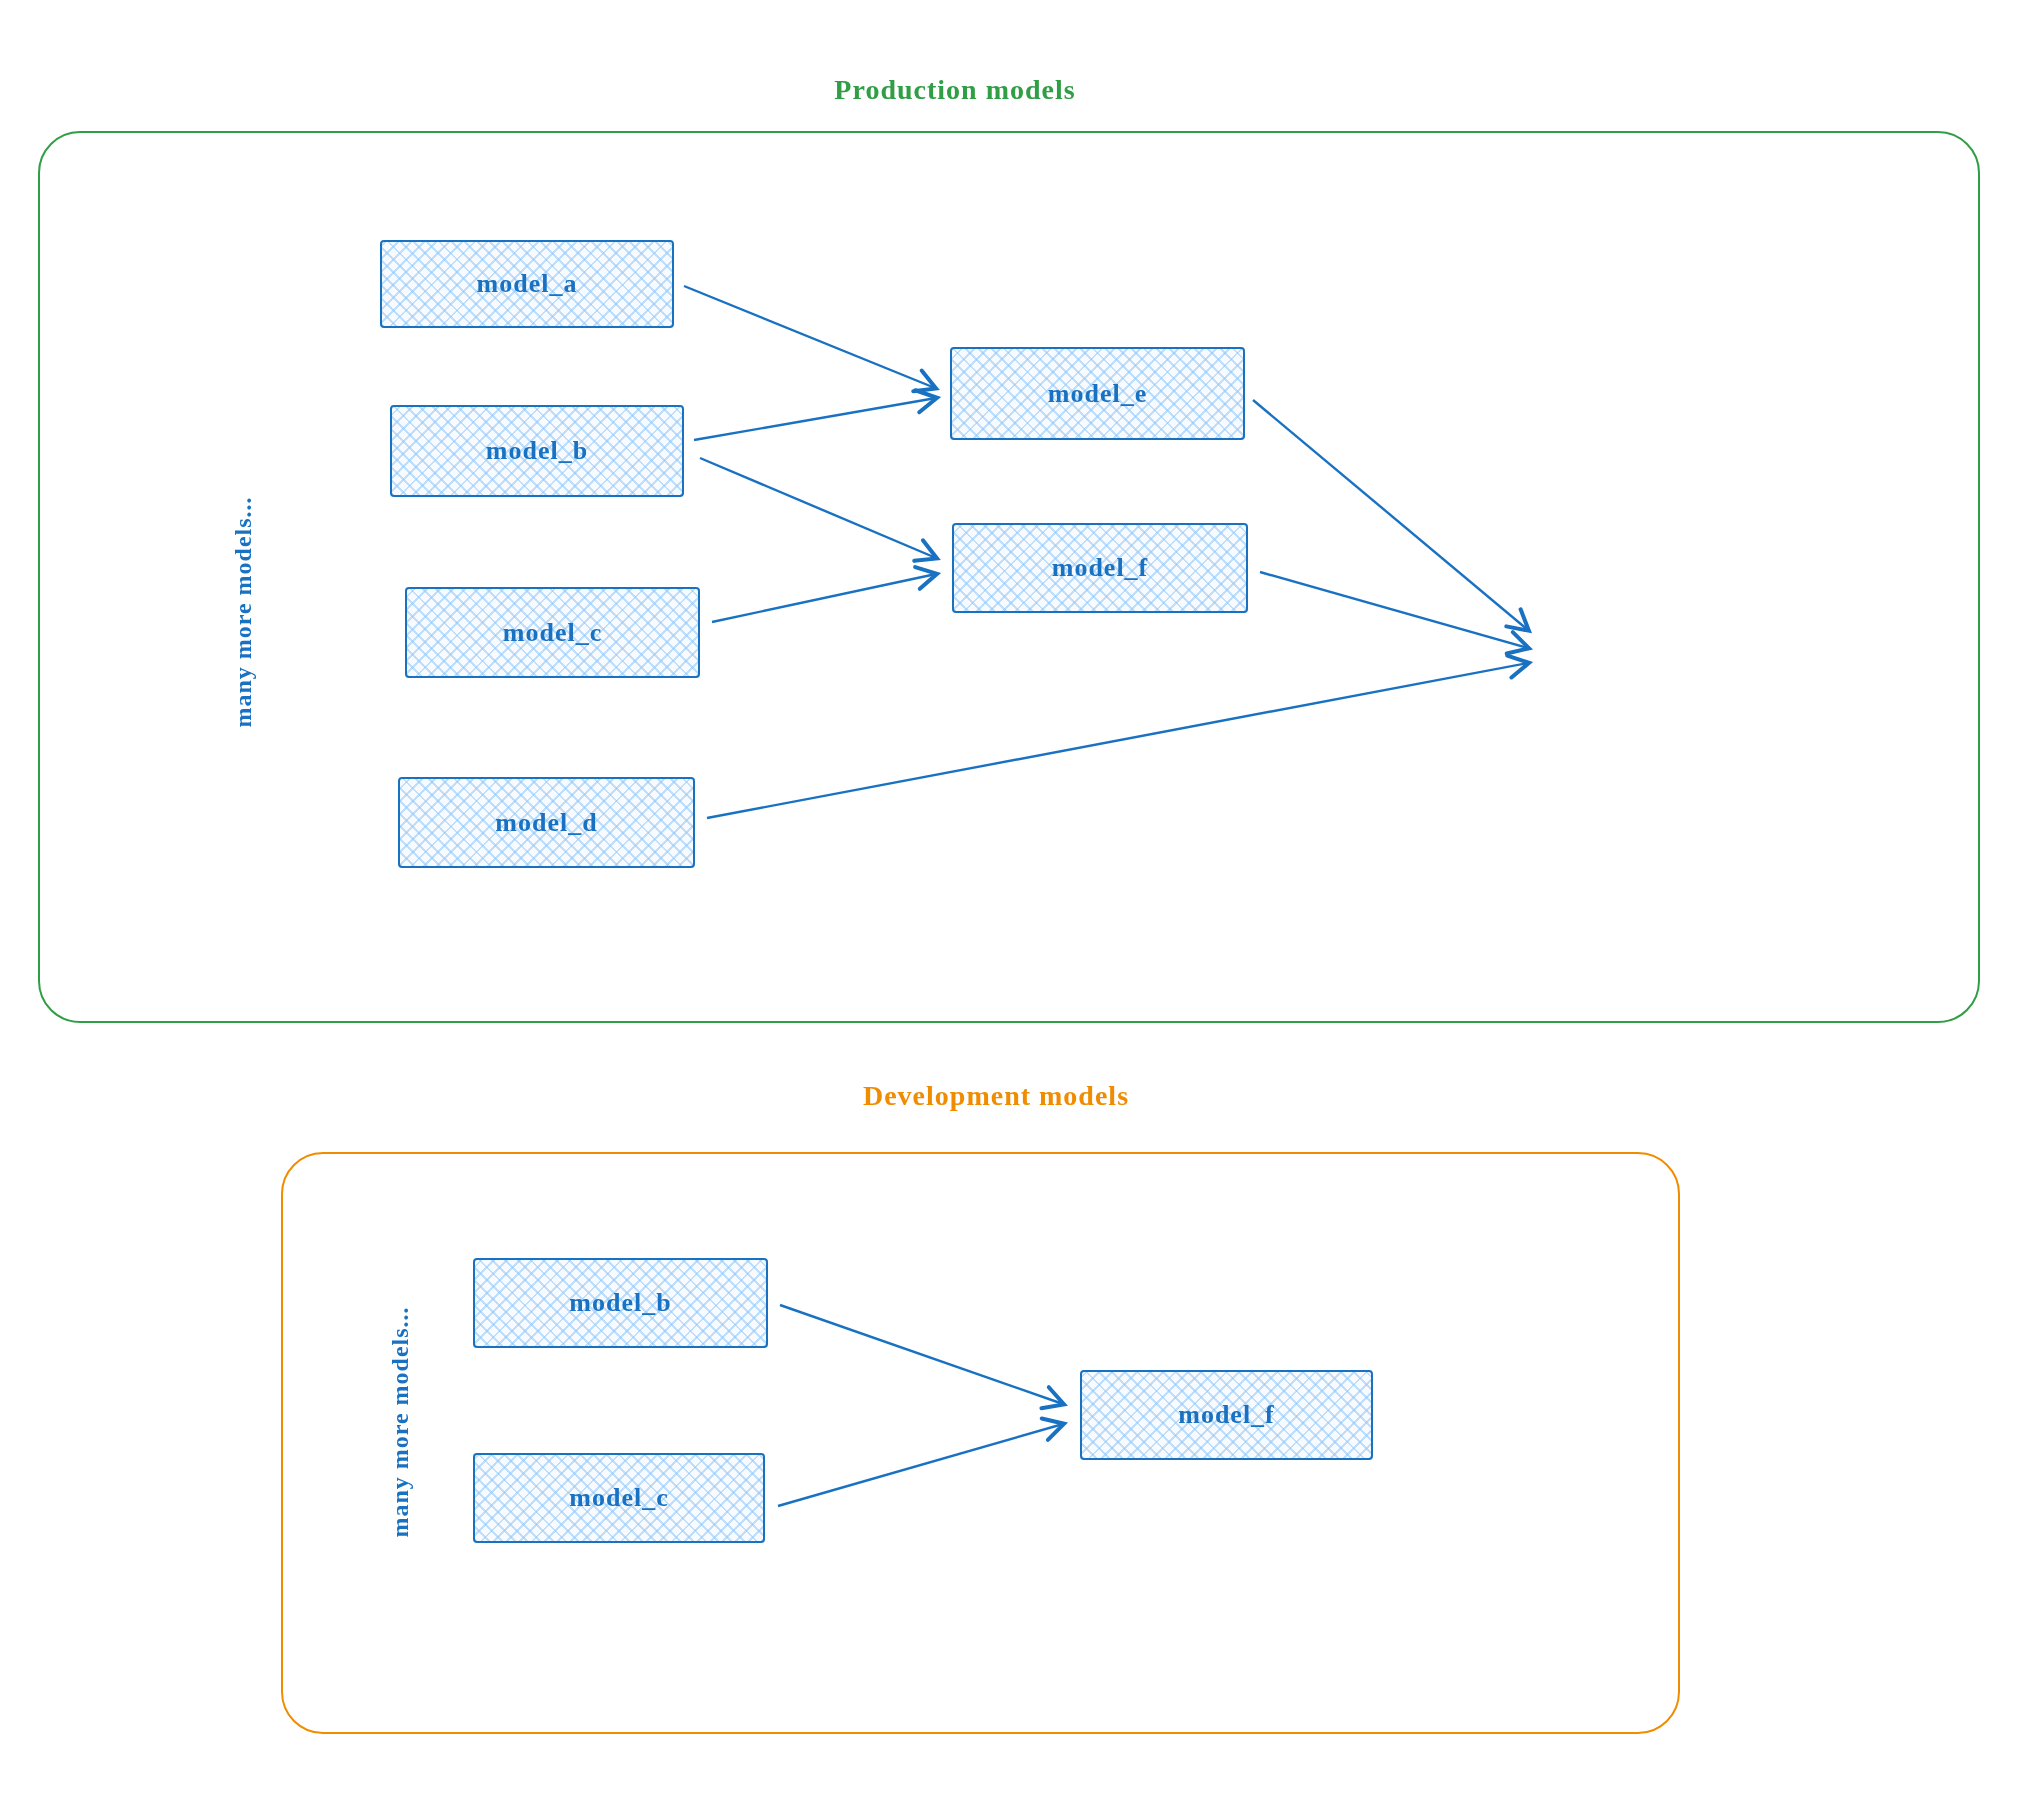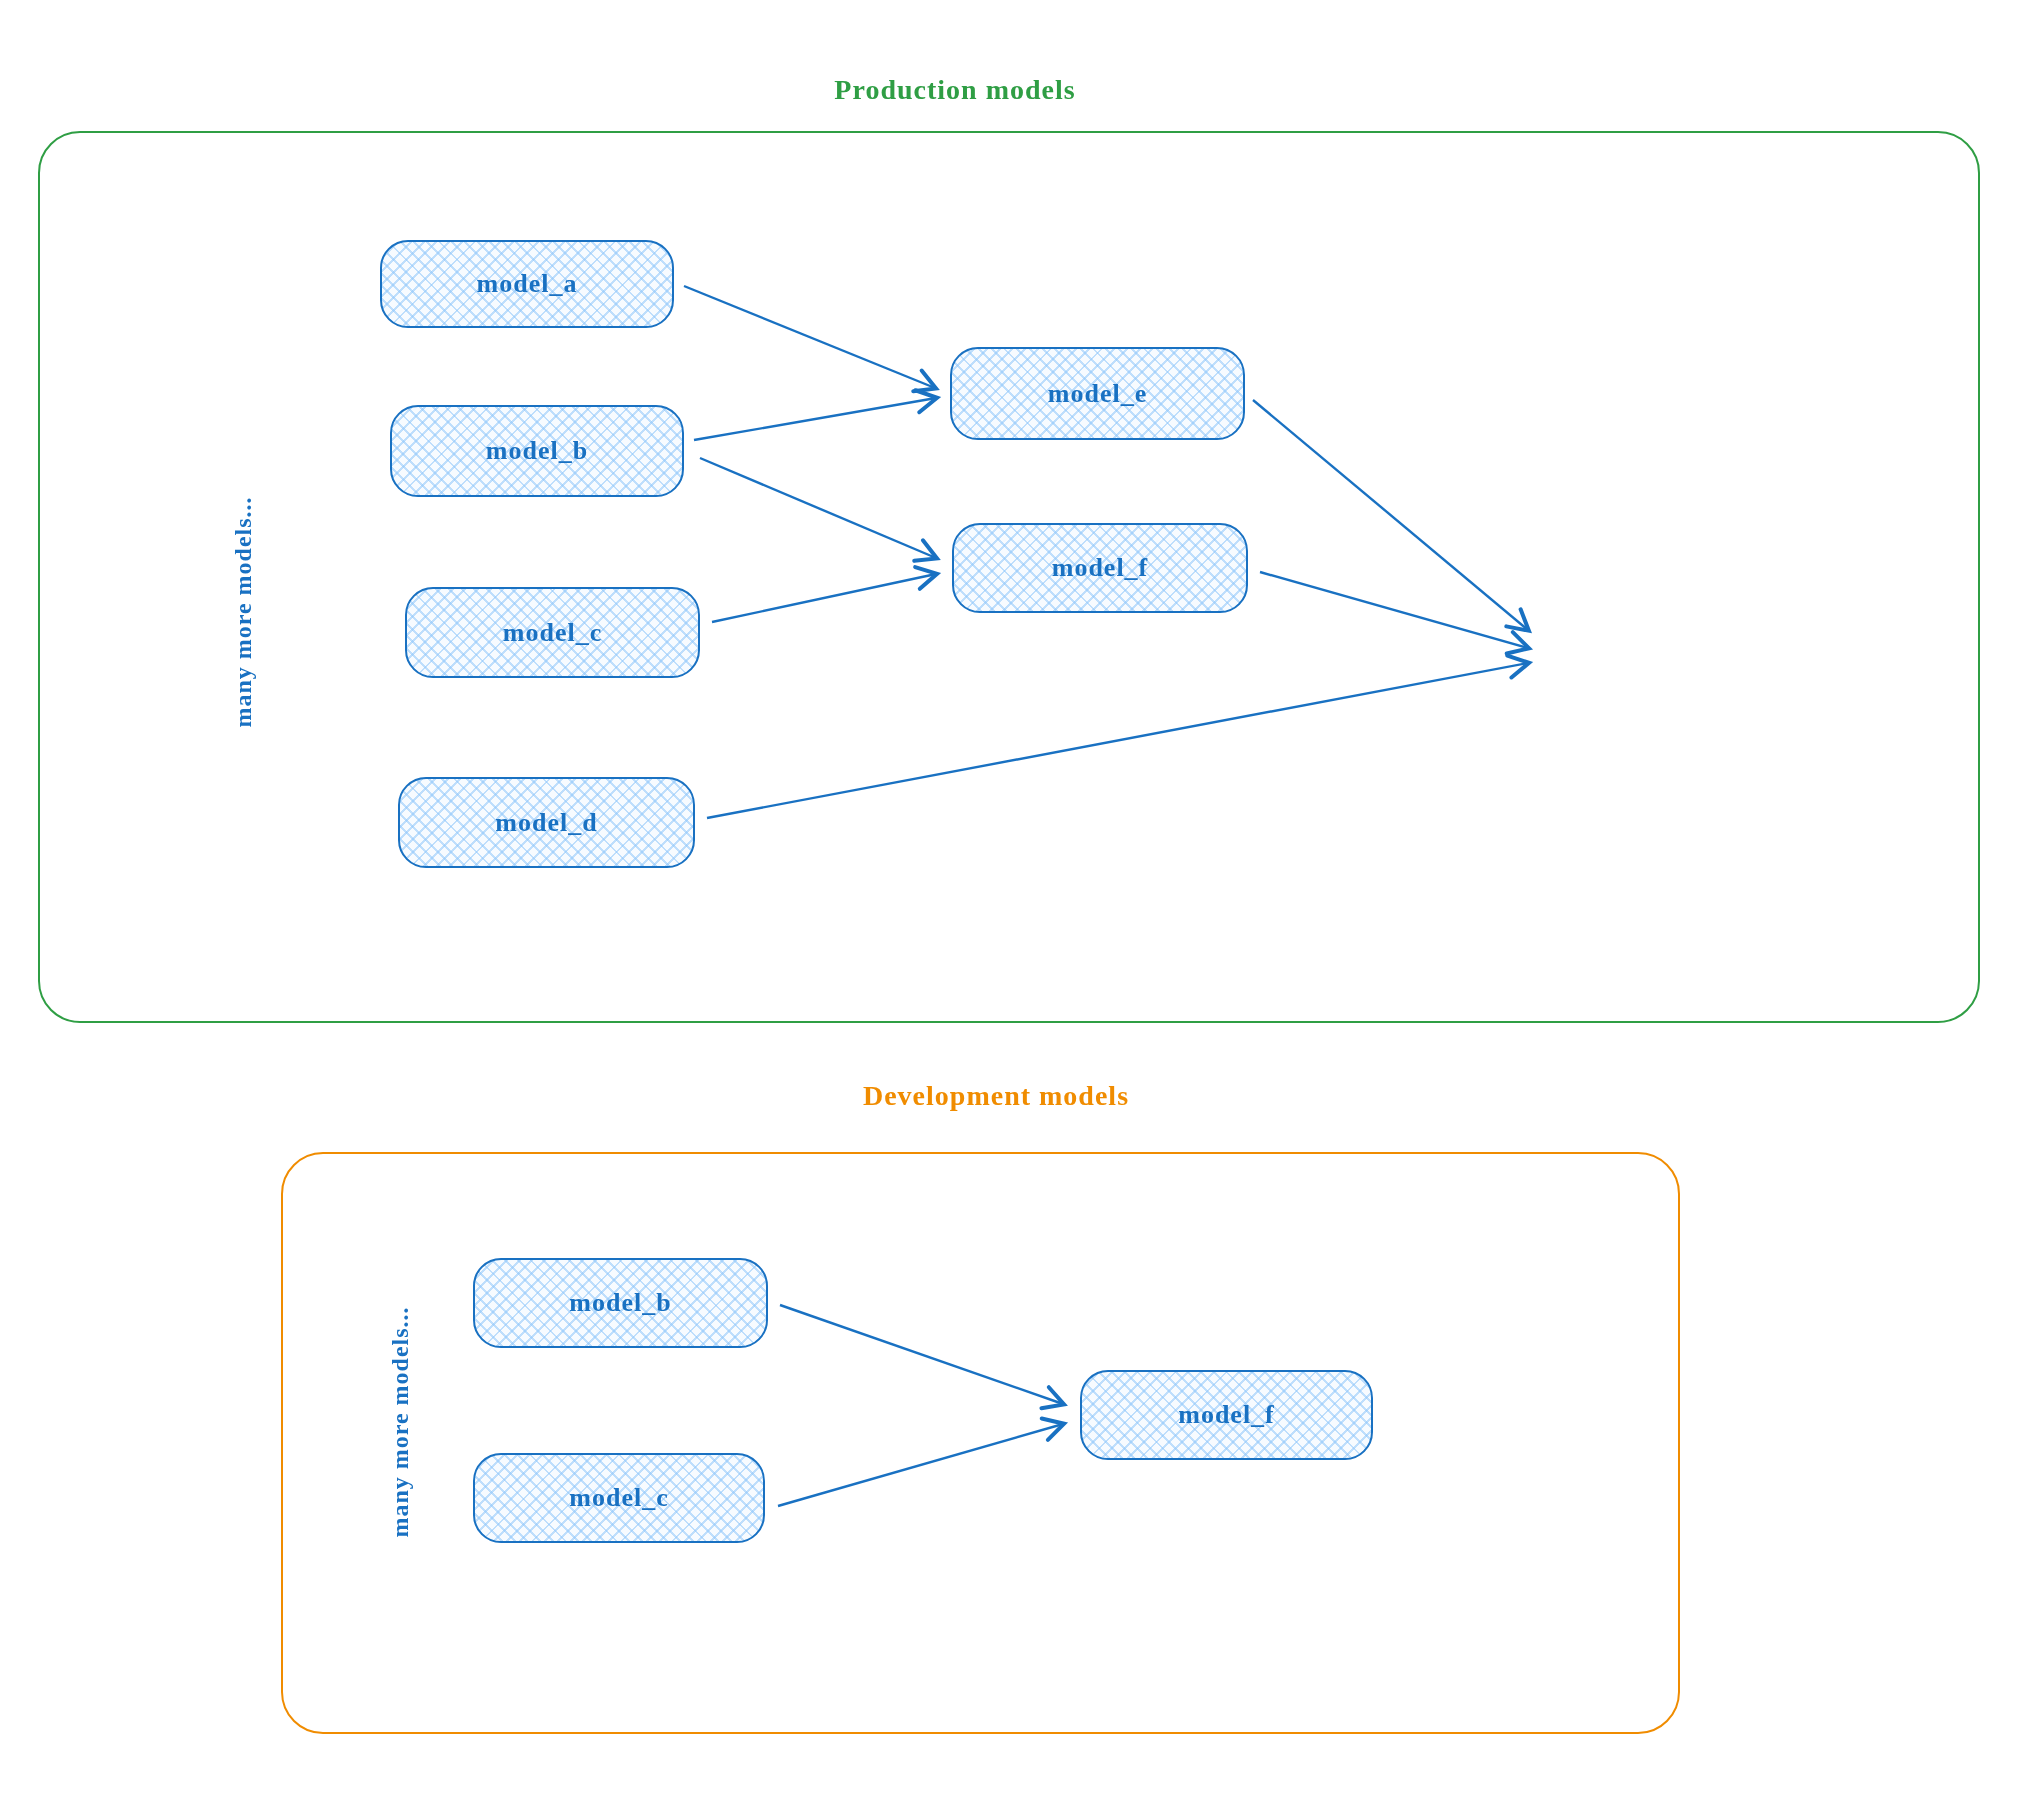--- a/index.html
+++ b/index.html
@@ -33,21 +33,21 @@
     transform-origin:center;
     color:#1971c2;
     font-size:24px;
     font-weight:bold;
     letter-spacing:1px;
     white-space:nowrap;
   }
   .node{
     position:absolute;
     border:2.5px solid #1971c2;
-    border-radius:28px;
+    border-radius:4px;
     box-sizing:border-box;
     display:flex;
     align-items:center;
     justify-content:center;
     background:
       repeating-linear-gradient(45deg, rgba(144,199,250,0.55) 0 2px, transparent 2px 9px),
       repeating-linear-gradient(-45deg, rgba(144,199,250,0.55) 0 2px, transparent 2px 9px),
       #f7fbff;
   }
   .node-label{

